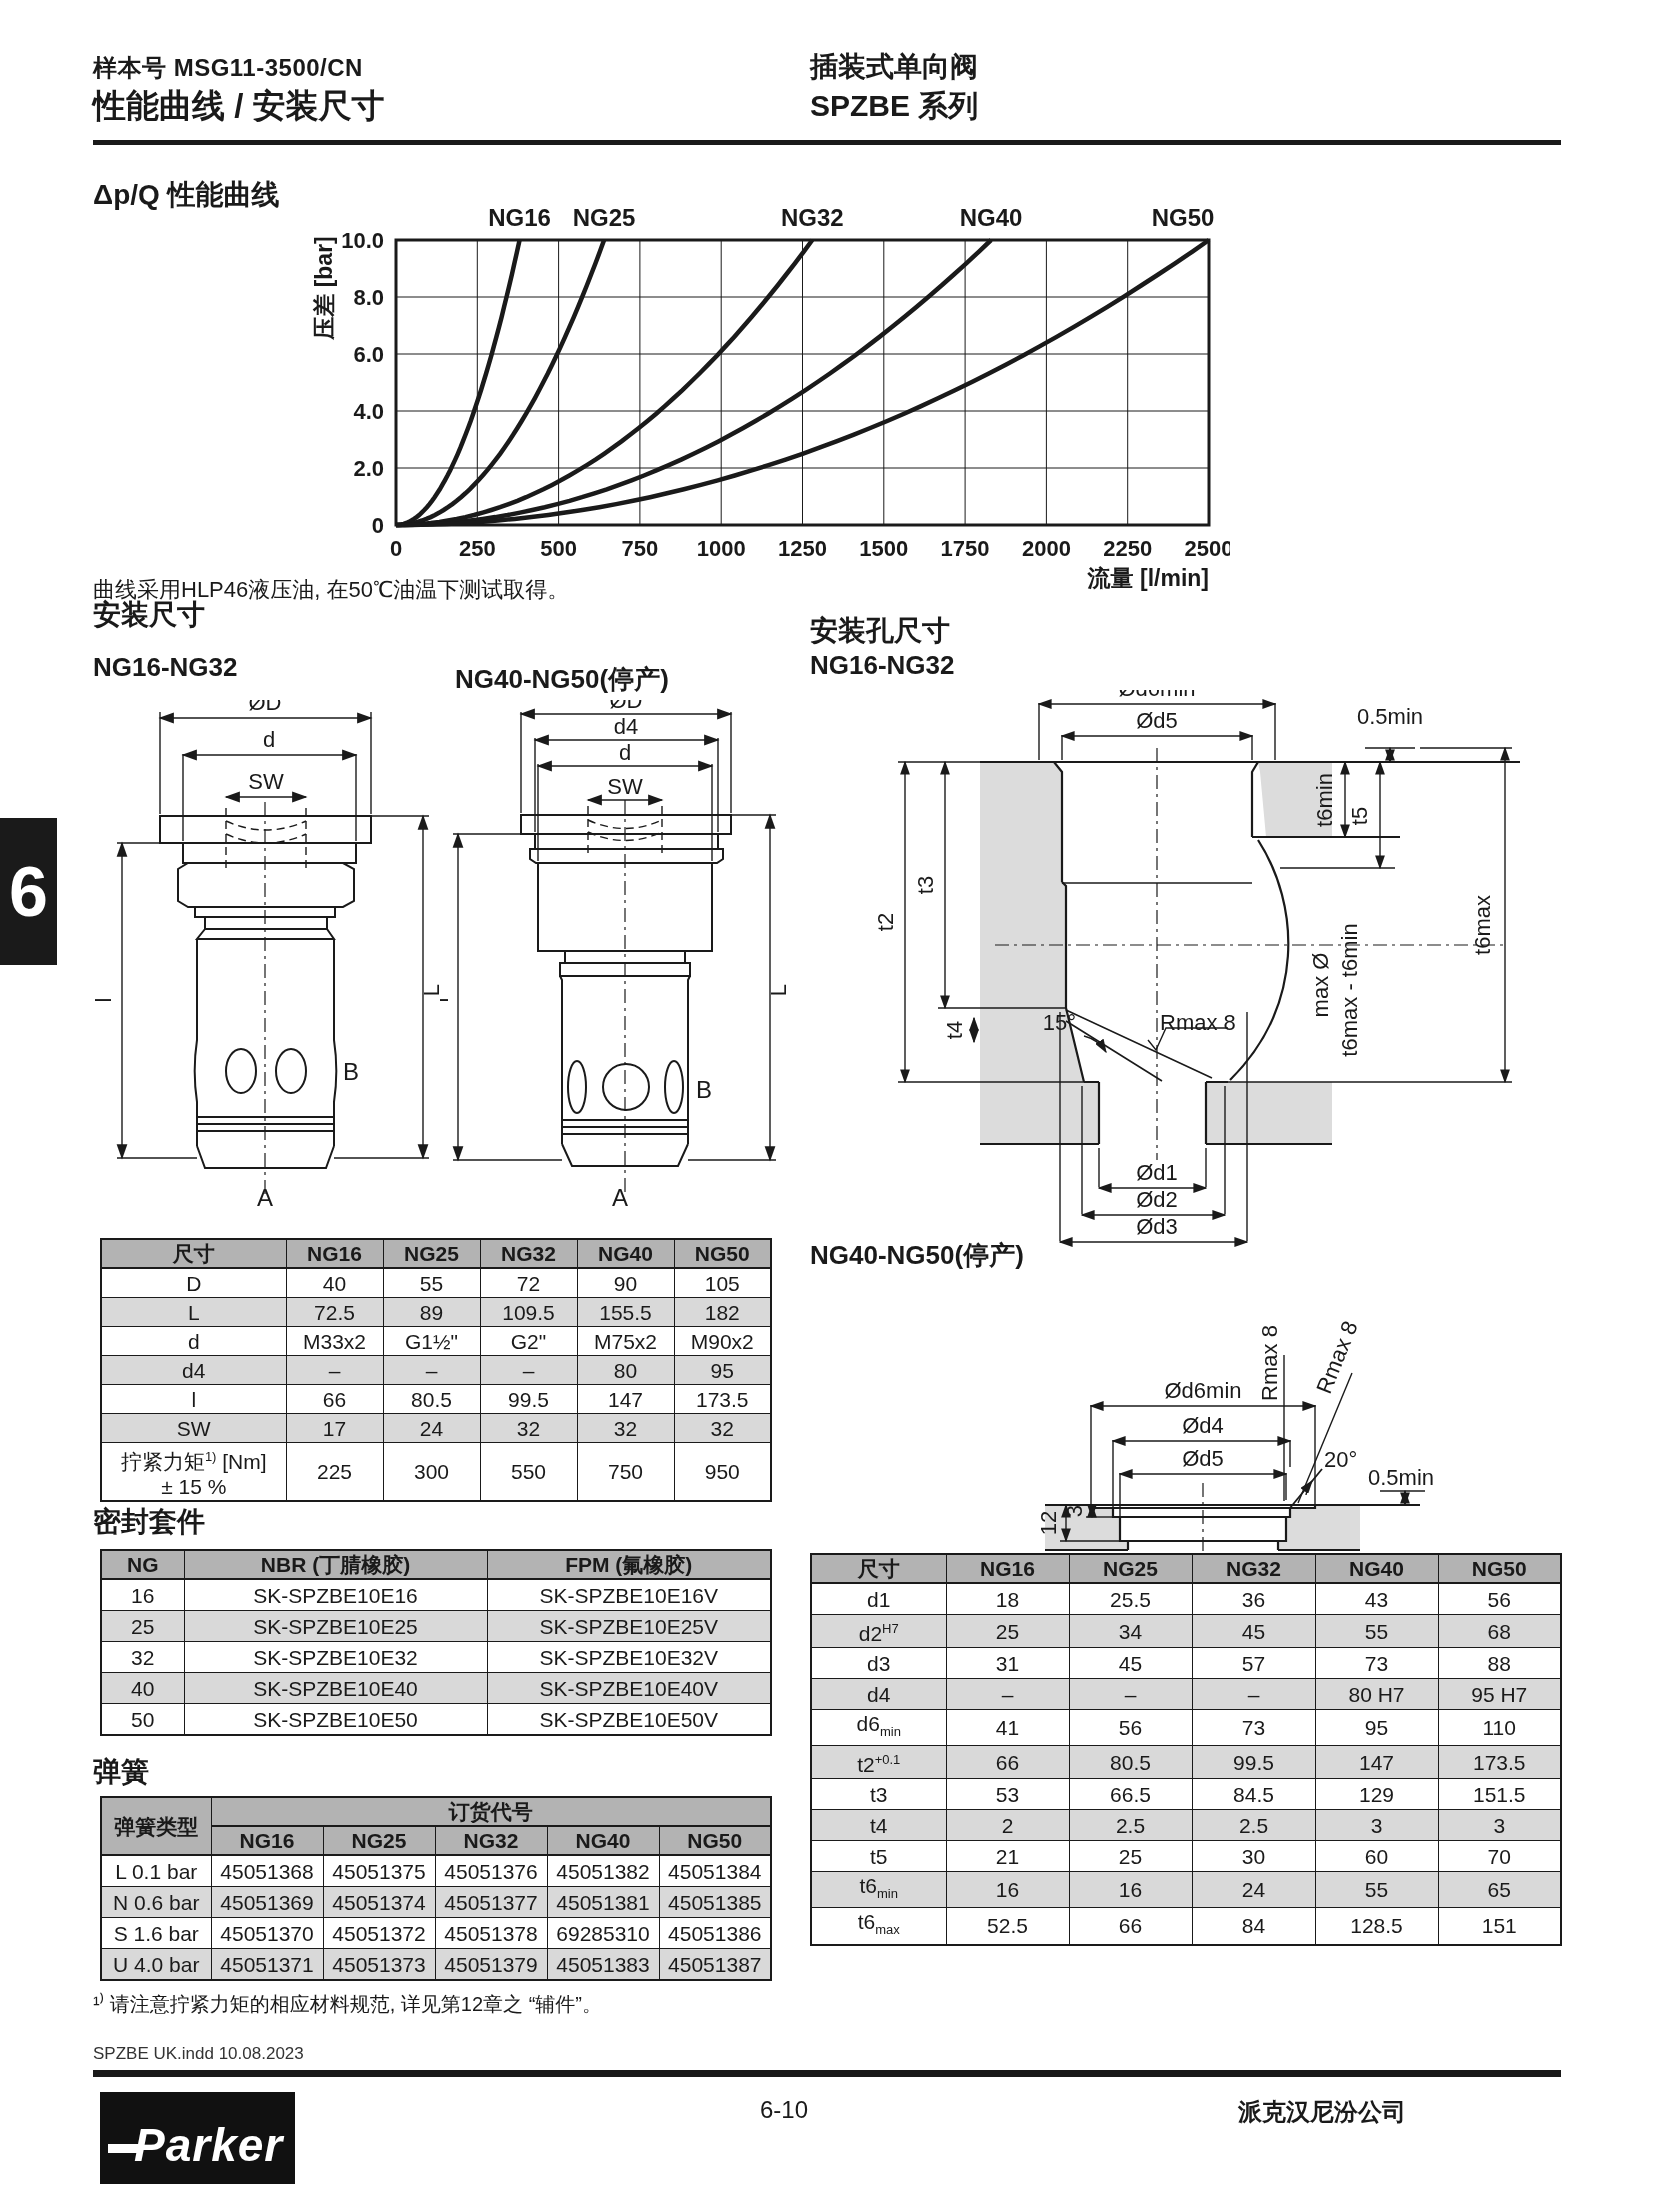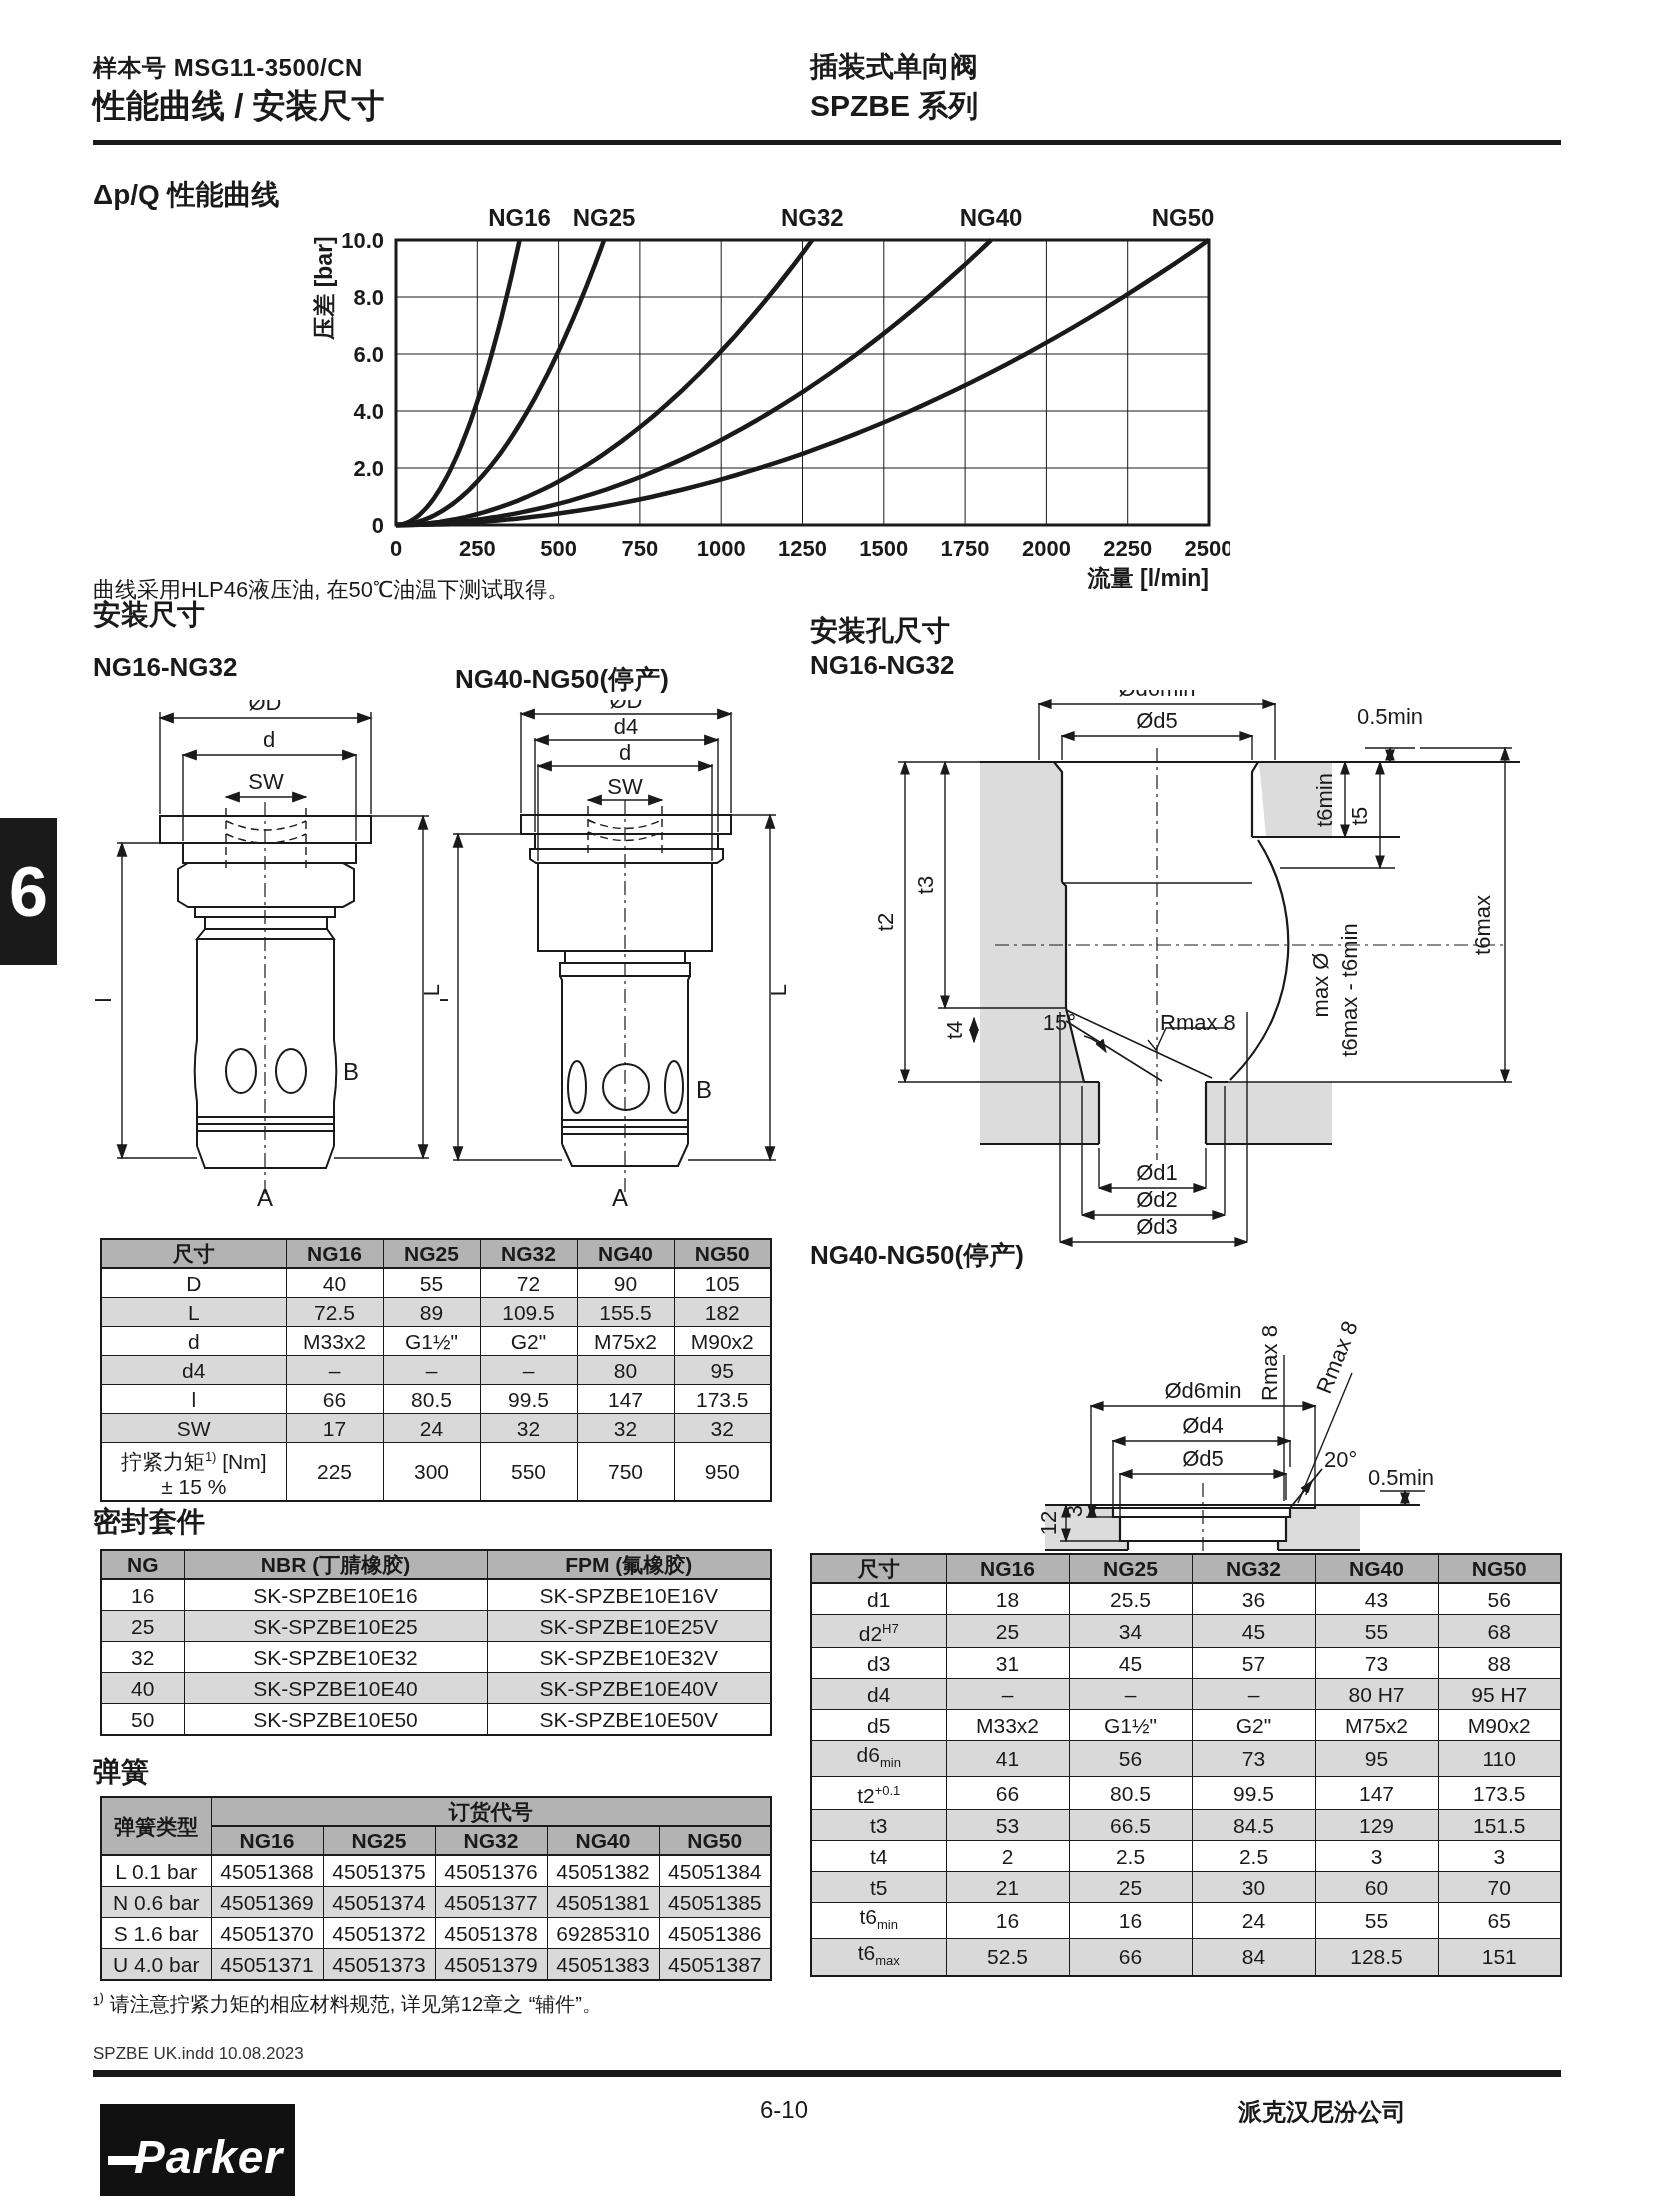--- a/index.html
+++ b/index.html
@@ -573,28 +573,20 @@
         </tr>
         <tr>
           <td>d4</td>
           <td>–</td>
           <td>–</td>
           <td>–</td>
           <td>80 H7</td>
           <td>95 H7</td>
         </tr>
         <tr>
-          <td>d5</td>
-          <td>M33x2</td>
-          <td>G1½"</td>
-          <td>G2"</td>
-          <td>M75x2</td>
-          <td>M90x2</td>
-        </tr>
-        <tr>
           <td>d6<sub>min</sub></td>
           <td>41</td>
           <td>56</td>
           <td>73</td>
           <td>95</td>
           <td>110</td>
         </tr>
         <tr>
           <td>t2<sup>+0.1</sup></td>
           <td>66</td>
@@ -643,20 +635,20 @@
           <td>128.5</td>
           <td>151</td>
         </tr>
       </tbody>
   </table>
 
   <div class="abs foot" style="left:93px;top:1990px;">¹⁾ 请注意拧紧力矩的相应材料规范, 详见第12章之 “辅件”。</div>
   <div class="abs print" style="left:93px;top:2044px;">SPZBE UK.indd 10.08.2023</div>
   <div class="abs rule" style="left:93px;top:2070px;width:1468px;height:7px;"></div>
 
-  <div class="parker" style="left:100px;top:2092px;width:195px;height:92px;margin-top:12px;">
+  <div class="parker" style="left:100px;top:2092px;width:195px;height:92px;">
     <span>Parker</span>
     <div class="dash"></div>
   </div>
   <div class="abs pageno" style="left:760px;top:2096px;">6-10</div>
   <div class="abs company" style="left:1238px;top:2096px;">派克汉尼汾公司</div>
 
 </div>
 
 </body></html>

